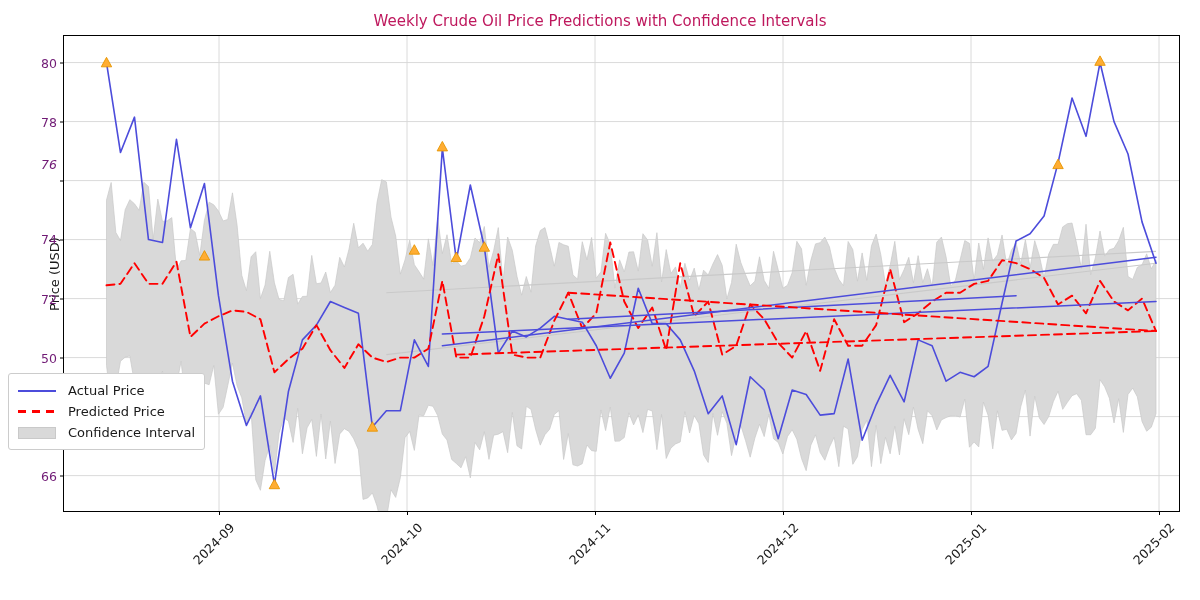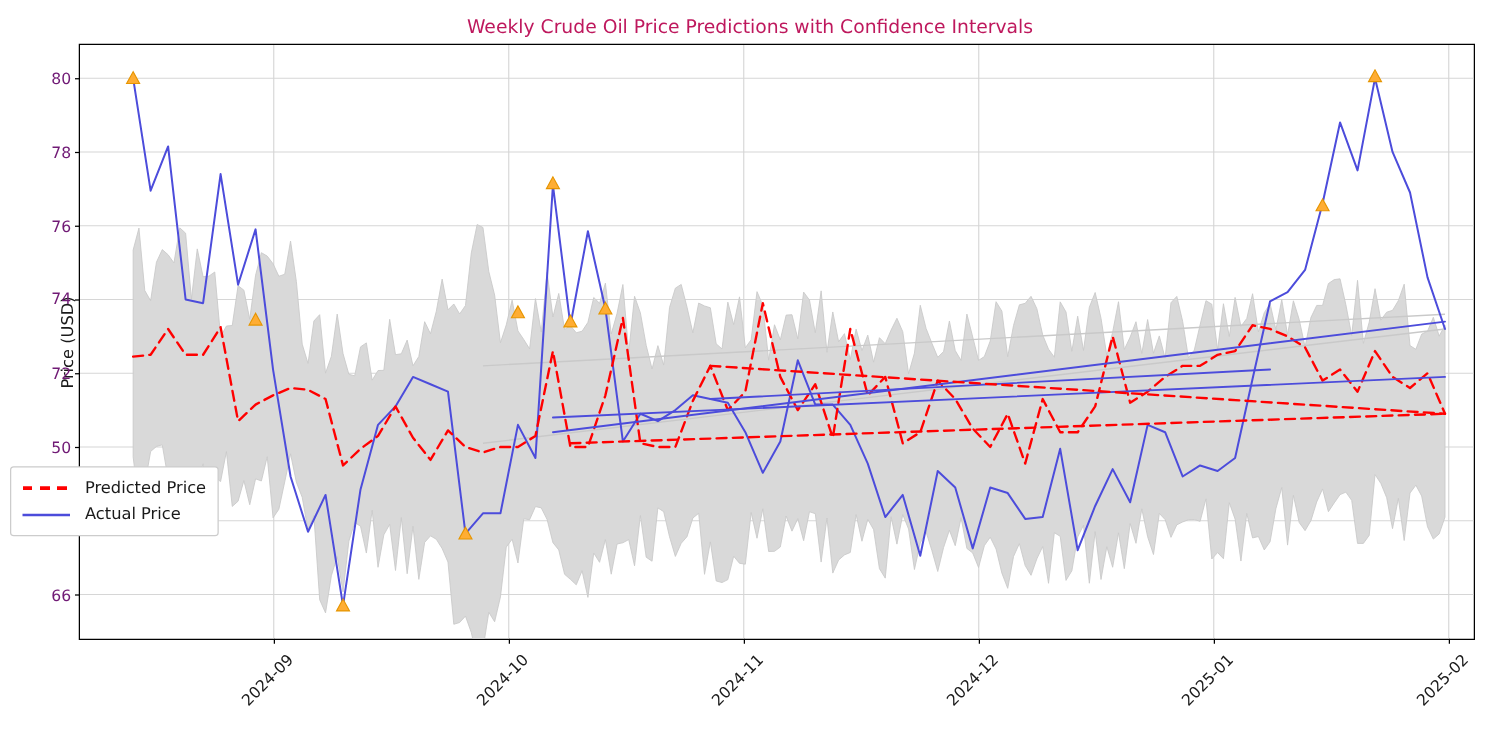--- a/index.html
+++ b/index.html
@@ -74,21 +74,21 @@
         <div class="ytick" style="top: 439.596px;">66</div>
         <div class="ytick-mark" style="top: 439.596px;"></div>
         <div class="ytick" style="top: 380.59px;">68</div>
         <div class="ytick-mark" style="top: 380.59px;"></div>
         <div class="ytick" style="top: 321.584px;">50</div>
         <div class="ytick-mark" style="top: 321.584px;"></div>
         <div class="ytick" style="top: 262.578px;">72</div>
         <div class="ytick-mark" style="top: 262.578px;"></div>
         <div class="ytick" style="top: 203px;">74</div>
         <div class="ytick-mark" style="top: 203.571px;"></div>
-        <div class="ytick" style="top: 145px;">76</div>
+        <div class="ytick" style="top: 128px; font-style: italic;">76</div>
         <div class="ytick-mark" style="top: 144.565px;"></div>
         <div class="ytick" style="top: 85.559px;">78</div>
         <div class="ytick-mark" style="top: 85.559px;"></div>
         <div class="ytick" style="top: 26.5528px;">80</div>
         <div class="ytick-mark" style="top: 26.5528px;"></div>
       </div>
     <div id="x-ticks">
         <div class="xtick-mark" style="left: 155px;"></div>
         <div class="xtick" style="left: 163px;">2024-09</div>
         <div class="xtick-mark" style="left: 343px;"></div>
@@ -148,25 +148,31 @@
             <polygon points="1036.0266666666666,19.877639751553033 1030.8266666666666,29.341639751553032 1041.2266666666667,29.341639751553032" fill="#ffad33" stroke="#e69500" stroke-width="0.9"></polygon>
           </g>
         </svg>
     </div>
   </div>
 
 
   <div id="legend">
     <div class="legend-row">
       <span class="legend-key">
+        <span class="lk-line" id="lk-actual" style="background: rgb(76, 76, 219);"></span>
+      </span>
+      <span class="legend-label">Actual Price</span>
+    </div>
+    <div class="legend-row">
+      <span class="legend-key">
         <span class="lk-dash" id="lk-pred" style="color: rgb(255, 0, 0);"></span>
       </span>
       <span class="legend-label">Predicted Price</span>
     </div>
     <div class="legend-row">
       <span class="legend-key">
-        <span class="lk-line" id="lk-actual" style="background: rgb(76, 76, 219);"></span>
+        <span class="lk-patch" id="lk-band" style="background: rgb(217, 217, 217);"></span>
       </span>
-      <span class="legend-label">Actual Price</span>
+      <span class="legend-label">Confidence Interval</span>
     </div>
   </div>
 
 </div>
 
 </body></html>

